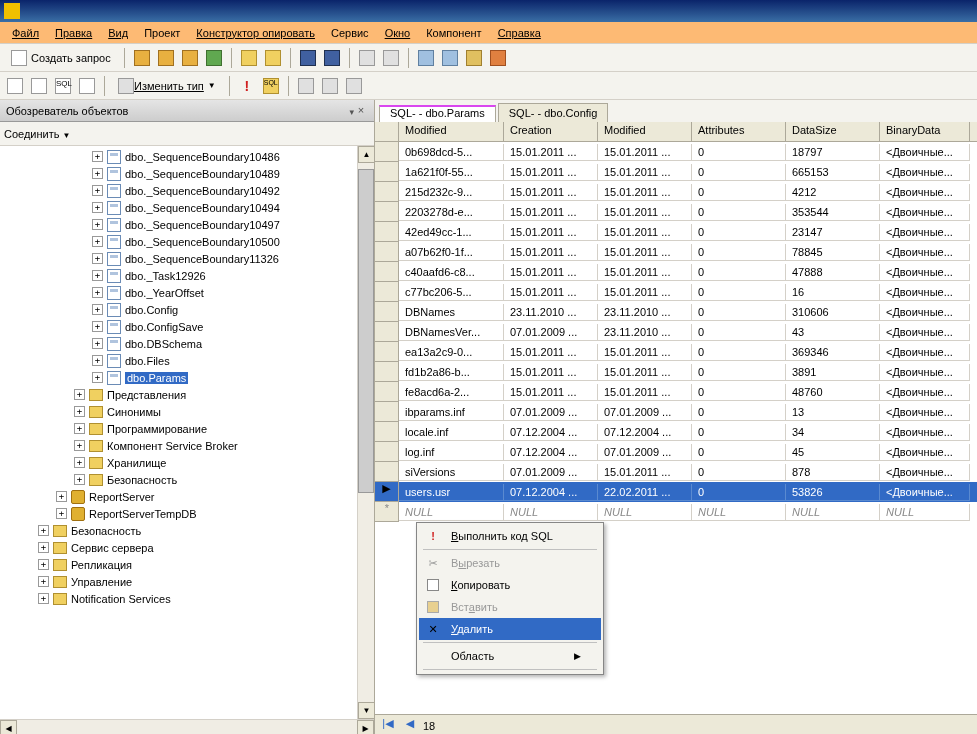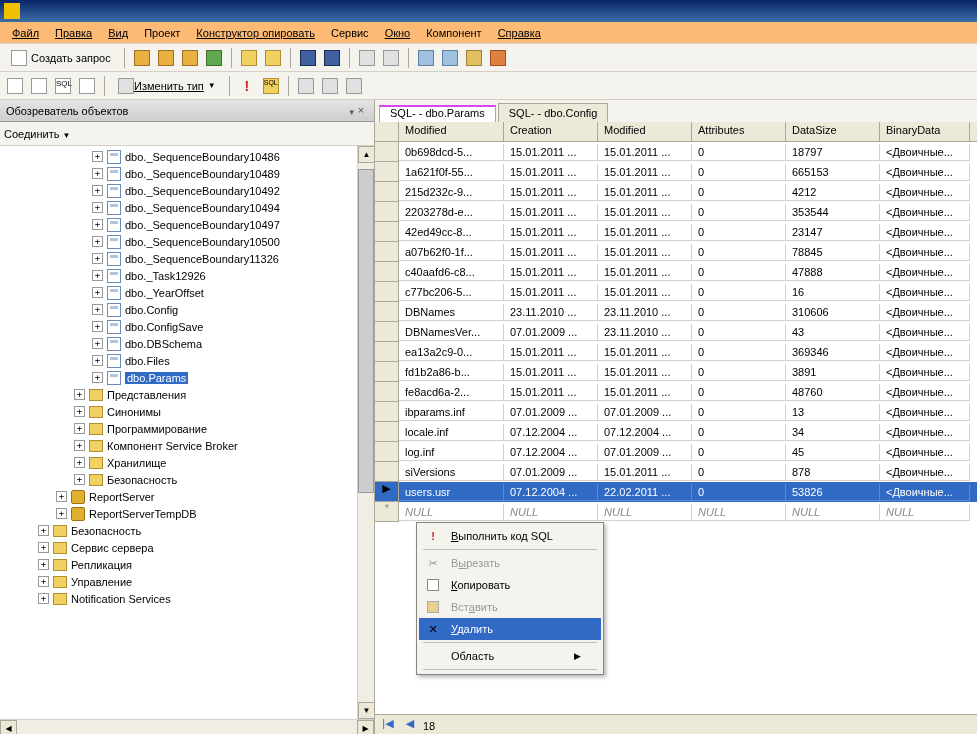--- a/index.html
+++ b/index.html
@@ -426,21 +426,21 @@
               <div class="row-selector"></div>
               <div class="cell col-filename">2203278d-e...</div>
               <div class="cell col-creation">15.01.2011 ...</div>
               <div class="cell col-modified">15.01.2011 ...</div>
               <div class="cell col-attributes">0</div>
               <div class="cell col-datasize">353544</div>
               <div class="cell col-binarydata">&lt;Двоичные...</div>
             </div>
             <div class="row">
               <div class="row-selector"></div>
-              <div class="cell col-filename">42ed49cc-8...</div>
+              <div class="cell col-filename">42ed49cc-1...</div>
               <div class="cell col-creation">15.01.2011 ...</div>
               <div class="cell col-modified">15.01.2011 ...</div>
               <div class="cell col-attributes">0</div>
               <div class="cell col-datasize">23147</div>
               <div class="cell col-binarydata">&lt;Двоичные...</div>
             </div>
             <div class="row">
               <div class="row-selector"></div>
               <div class="cell col-filename">a07b62f0-1f...</div>
               <div class="cell col-creation">15.01.2011 ...</div>

